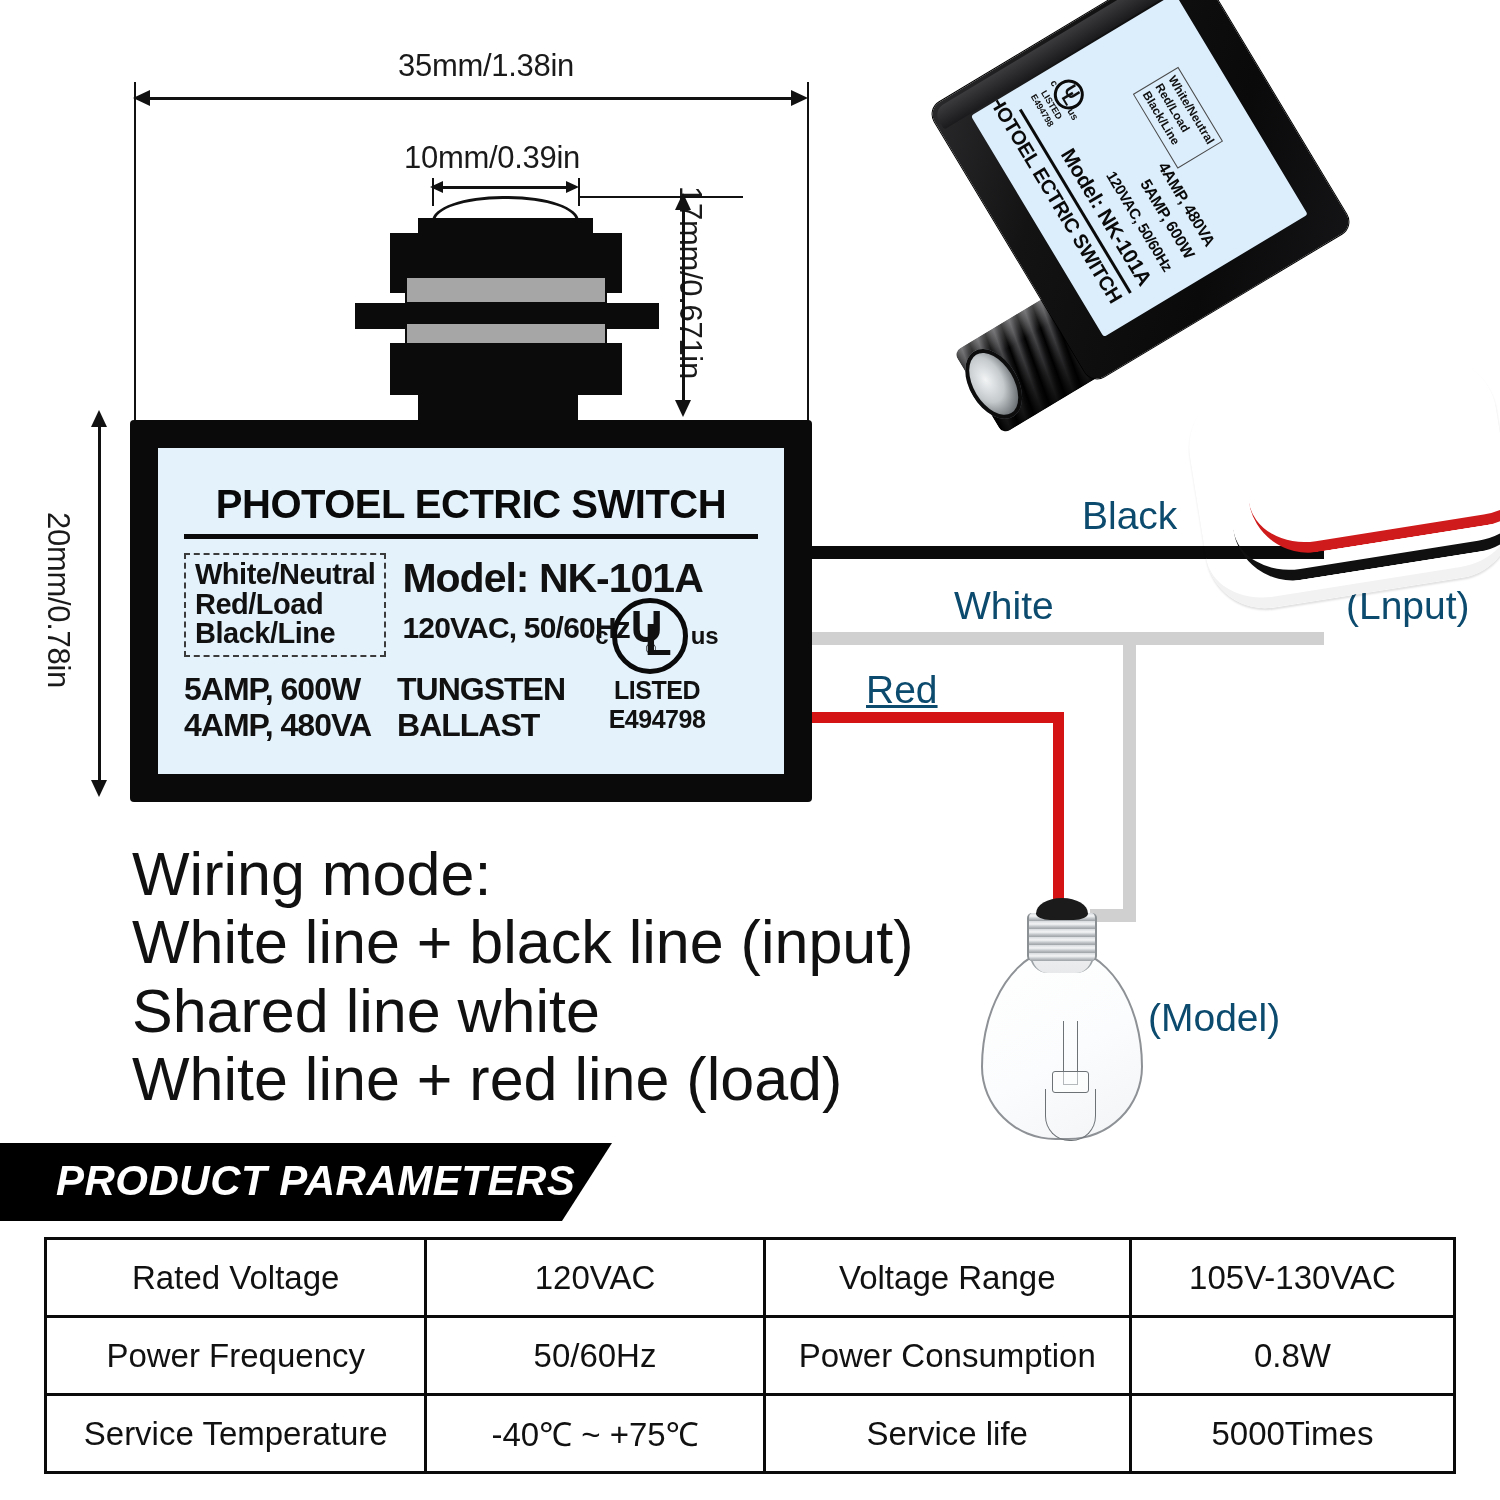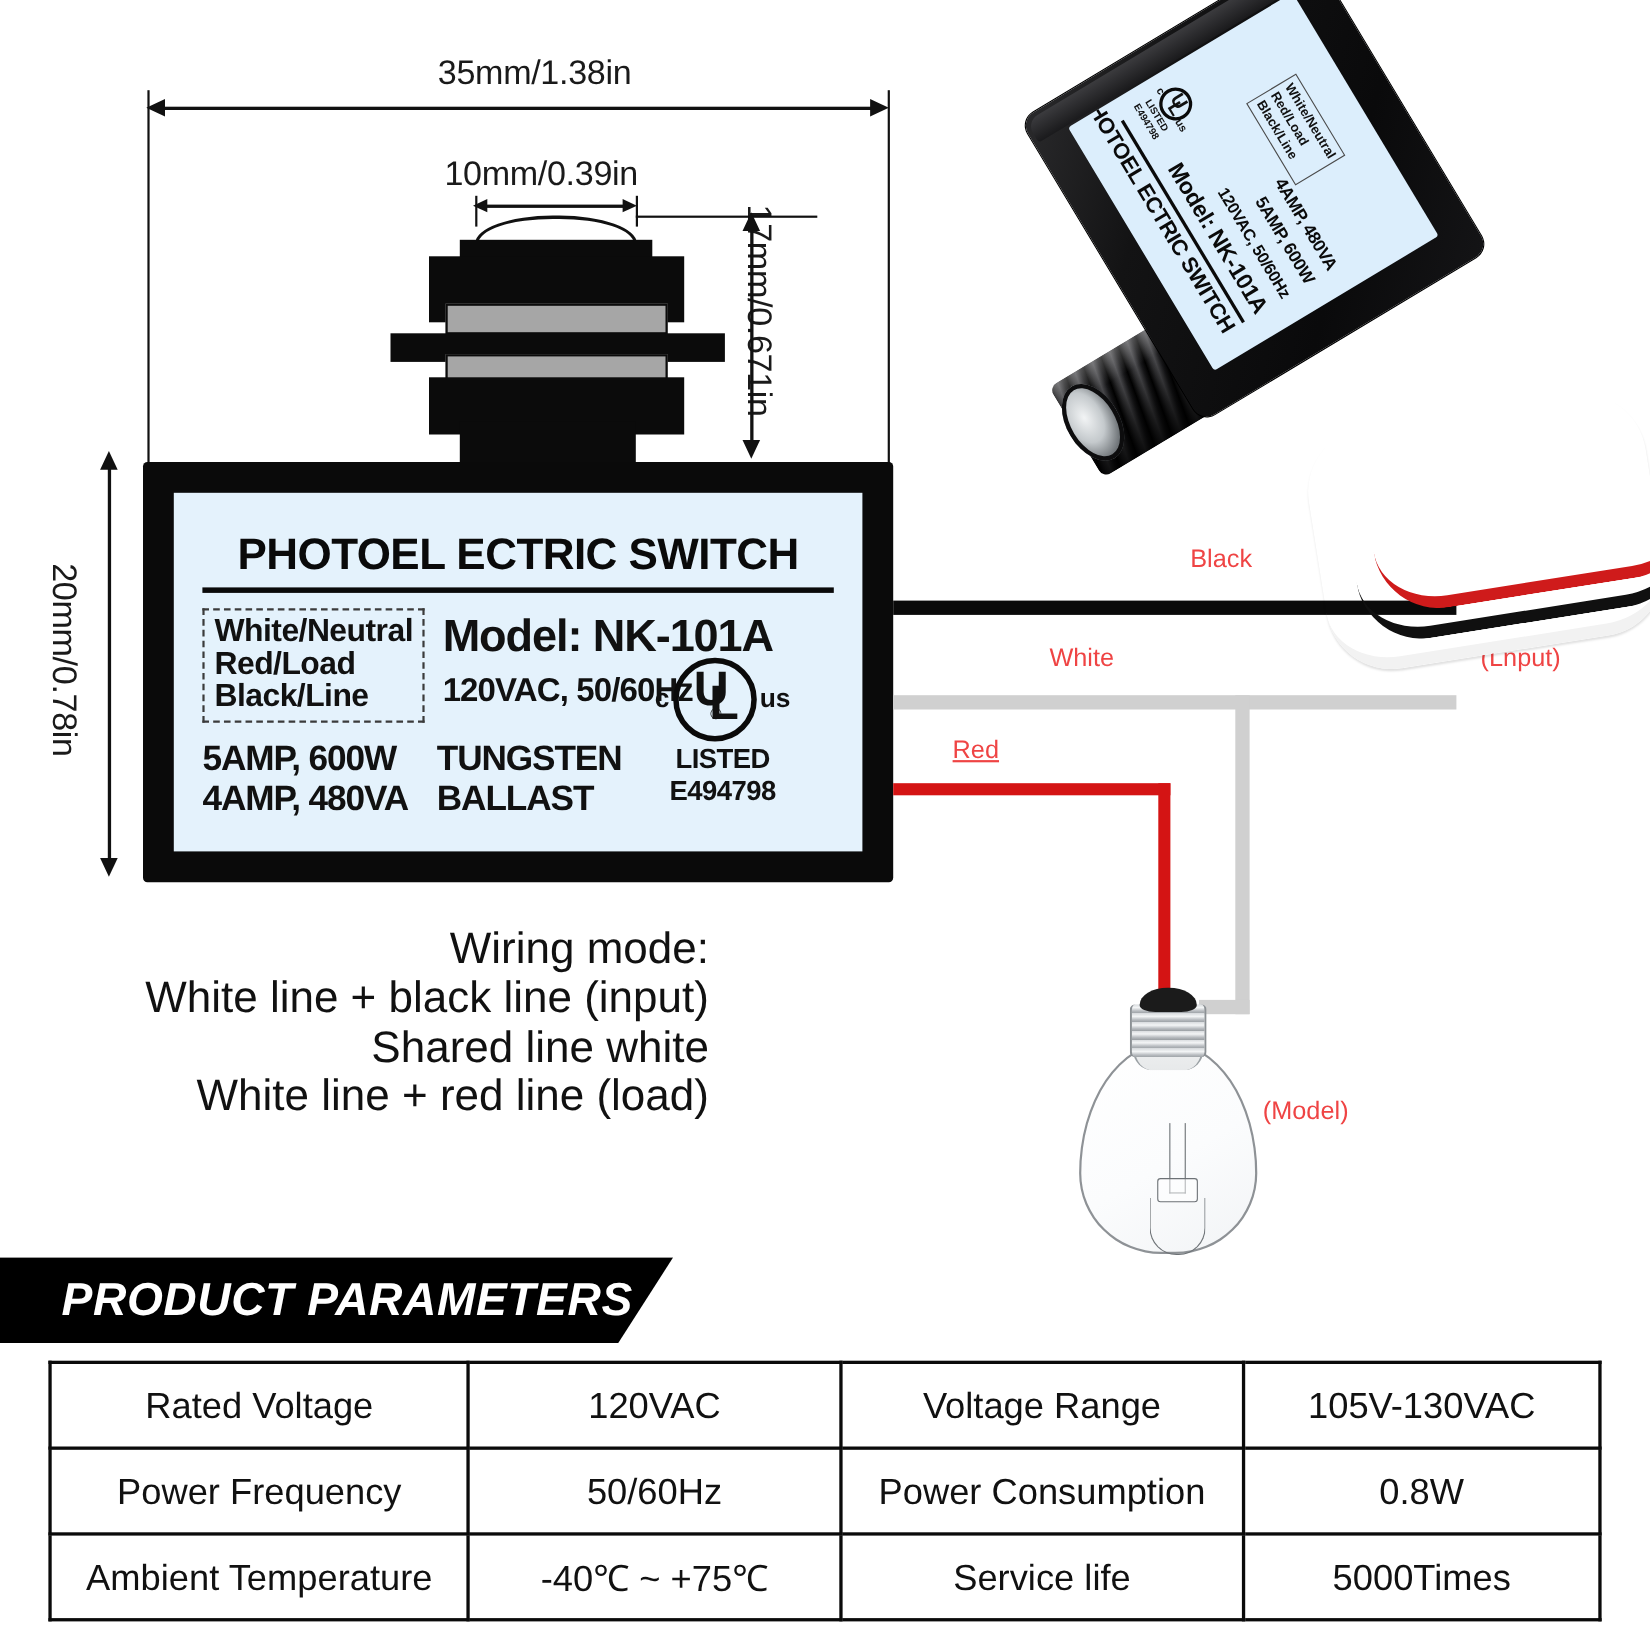--- a/index.html
+++ b/index.html
@@ -88,21 +88,21 @@
   .ul-L { position:absolute; right:11px; top:15px; font-weight:bold; font-size:44px; line-height:1; }
   .ul-reg { position:absolute; left:29px; top:38px; font-size:14px; }
   #ul-listed { font-weight:bold; font-size:25px; margin-top:2px; letter-spacing:-0.5px; }
   #ul-file { font-weight:bold; font-size:25px; letter-spacing:-0.5px; }
 
   
   .wire { position:absolute; }
   .wire-black { background:#0a0a0a; }
   .wire-white { background:#d0d0d0; }
   .wire-red { background:#d41414; }
-  .wlabel { position:absolute; font-size:23px; color:#ef4444; white-space:nowrap;text-align:right; }
+  .wlabel { position:absolute; font-size:39px; color:#0c4a6e; white-space:nowrap;text-align:right; }
 
   
   #bulb { position:absolute; left:975px; top:895px; width:175px; height:245px; }
   #bulb-glass {
     position:absolute; left:6px; top:52px; width:162px; height:193px;
     border:2px solid #8e9296;
     background:linear-gradient(150deg,#ffffff 0%,#fbfcfd 55%,#f2f4f6 100%);
     border-radius:50% 50% 46% 46% / 62% 62% 38% 38%;
   }
   #bulb-neck {
@@ -344,21 +344,21 @@
         <div class="fil" id="fil-cup"></div>
         <div class="fil" id="fil-coil"></div>
       </div>
       <div id="bulb-neck"></div>
       <div id="bulb-screw"></div>
       <div id="bulb-tip"></div>
     </div>
     <div class="wlabel" style="left:1148px; top:996px;">(Model)</div>
   </div>
 
-  <div style="position:absolute; left:132px; top:840px; font-size:40px; line-height:1.12; color:#111;text-align:right;">
+  <div style="position:absolute; left:132px; top:840px; font-size:61px; line-height:1.12; color:#111;">
     <div>Wiring mode:</div>
     <div>White line + black line (input)</div>
     <div>Shared line white</div>
     <div>White line + red line (load)</div>
   </div>
 
   <div id="photo">
 
     <div id="pwire-red" class="pwire"></div>
     <div id="pwire-black" class="pwire"></div>
@@ -412,21 +412,21 @@
         <td>Voltage Range</td>
         <td>105V-130VAC</td>
       </tr>
       <tr>
         <td>Power Frequency</td>
         <td>50/60Hz</td>
         <td>Power Consumption</td>
         <td>0.8W</td>
       </tr>
       <tr>
-        <td>Ambient Temperature</td>
+        <td>Service Temperature</td>
         <td>-40℃ ~ +75℃</td>
         <td>Service life</td>
         <td>5000Times</td>
       </tr>
     </tbody>
   </table>
 
 </div>
 
 </body></html>

